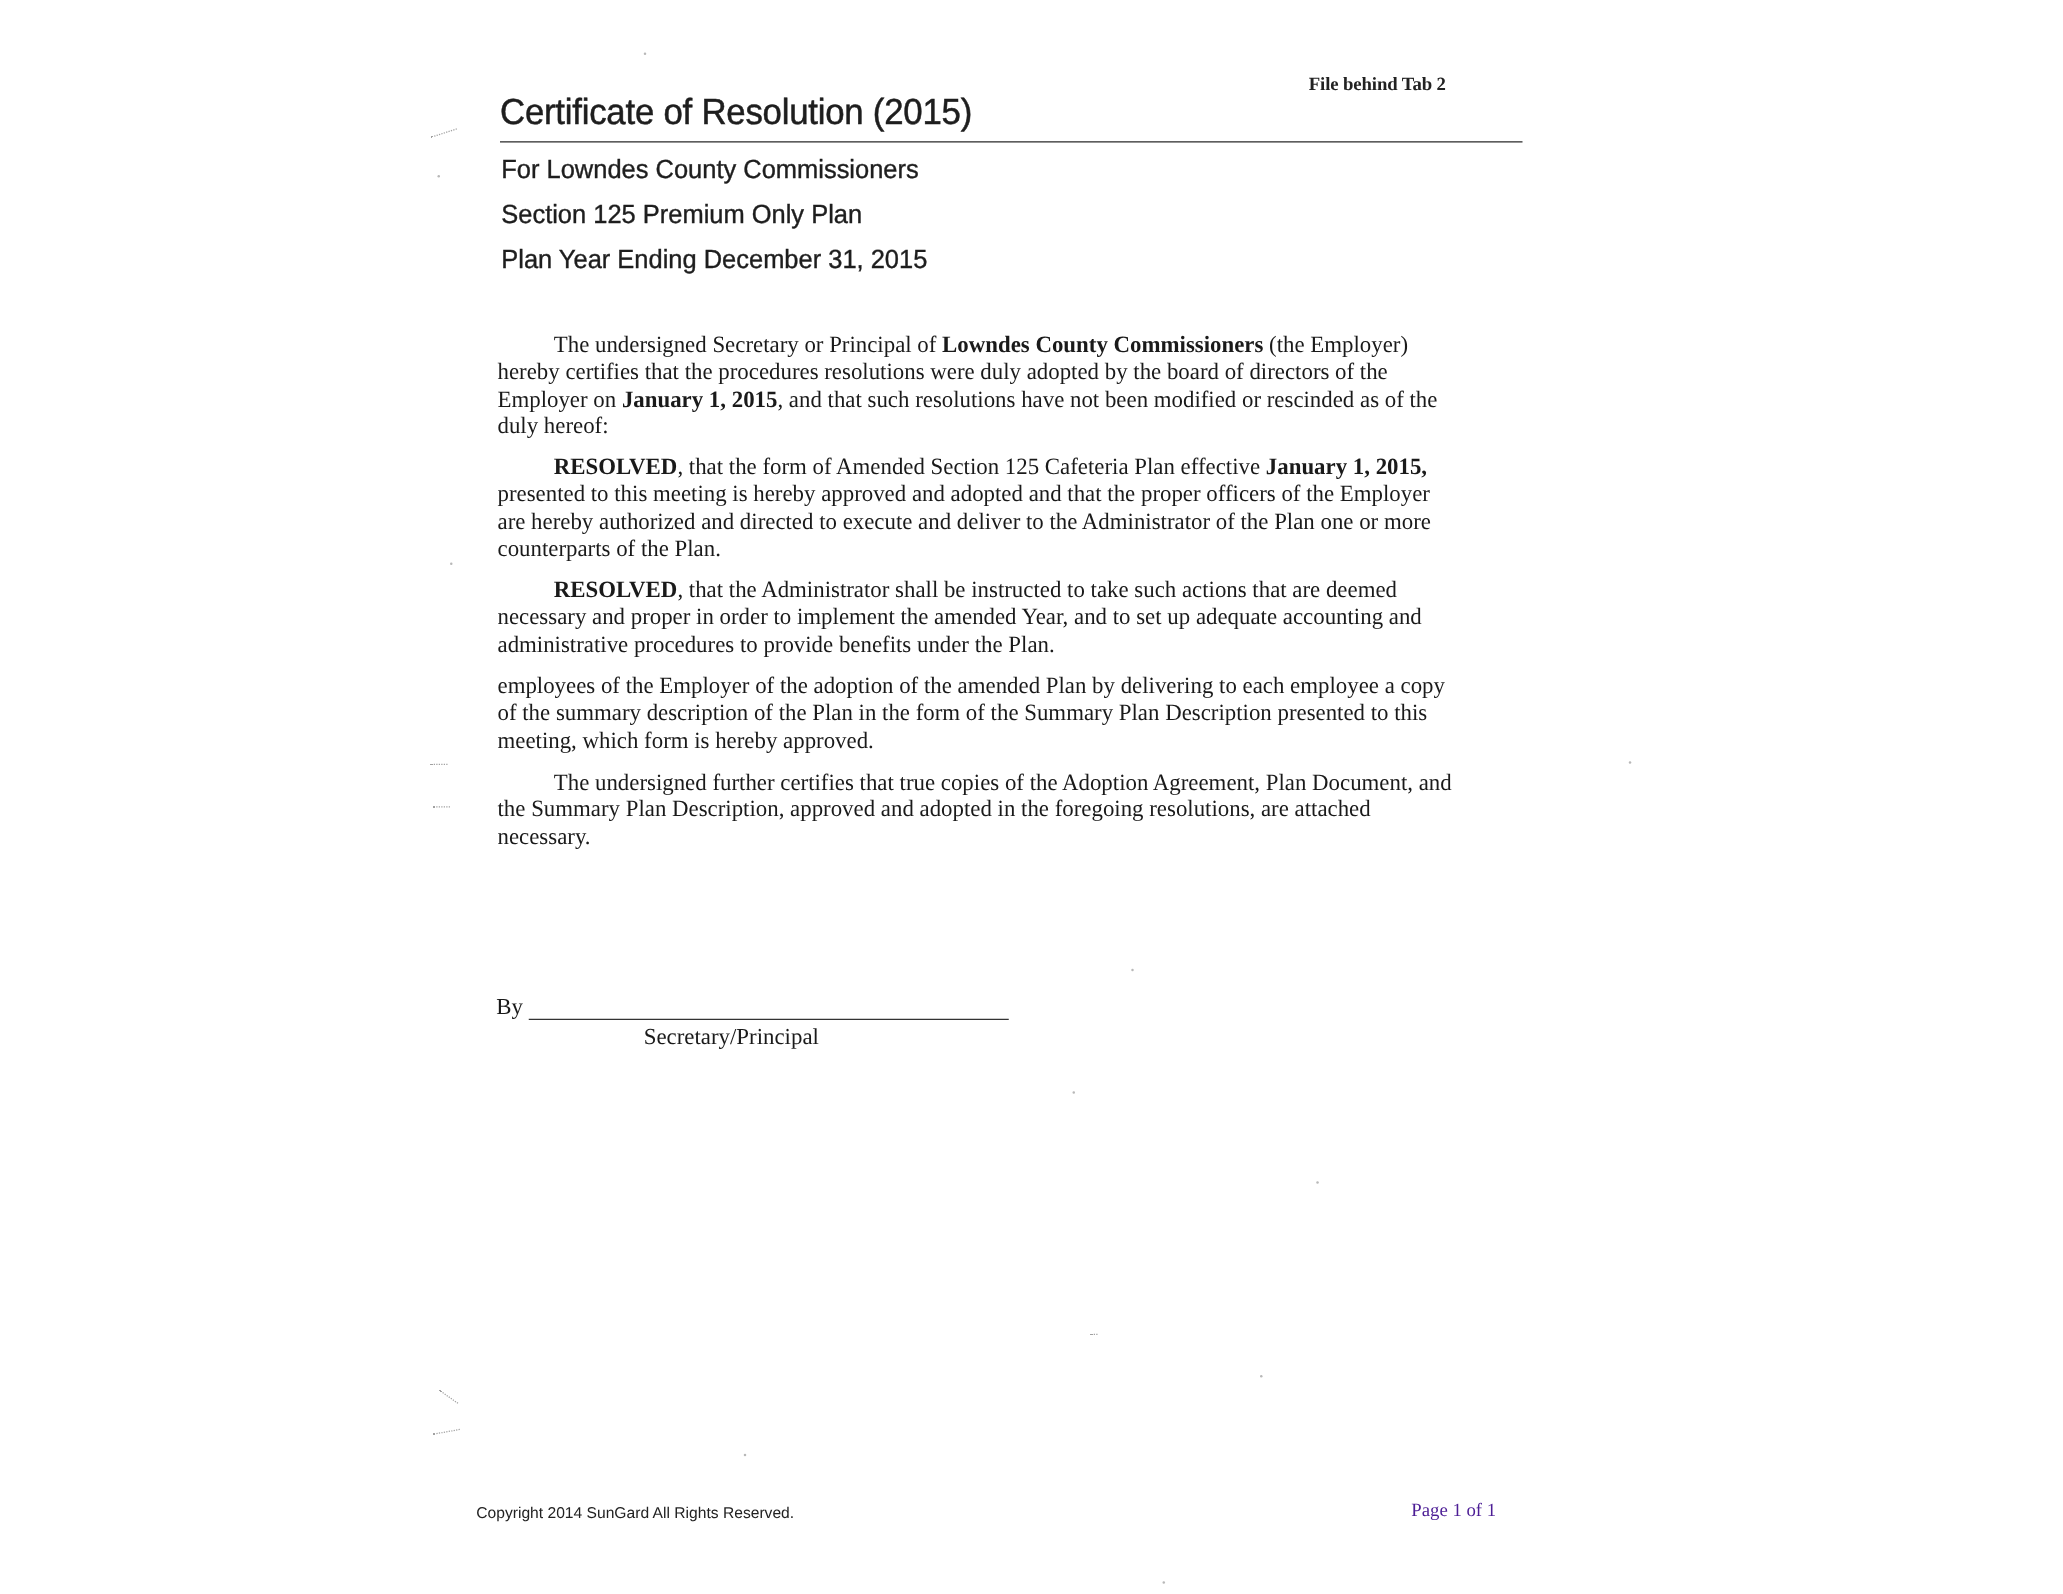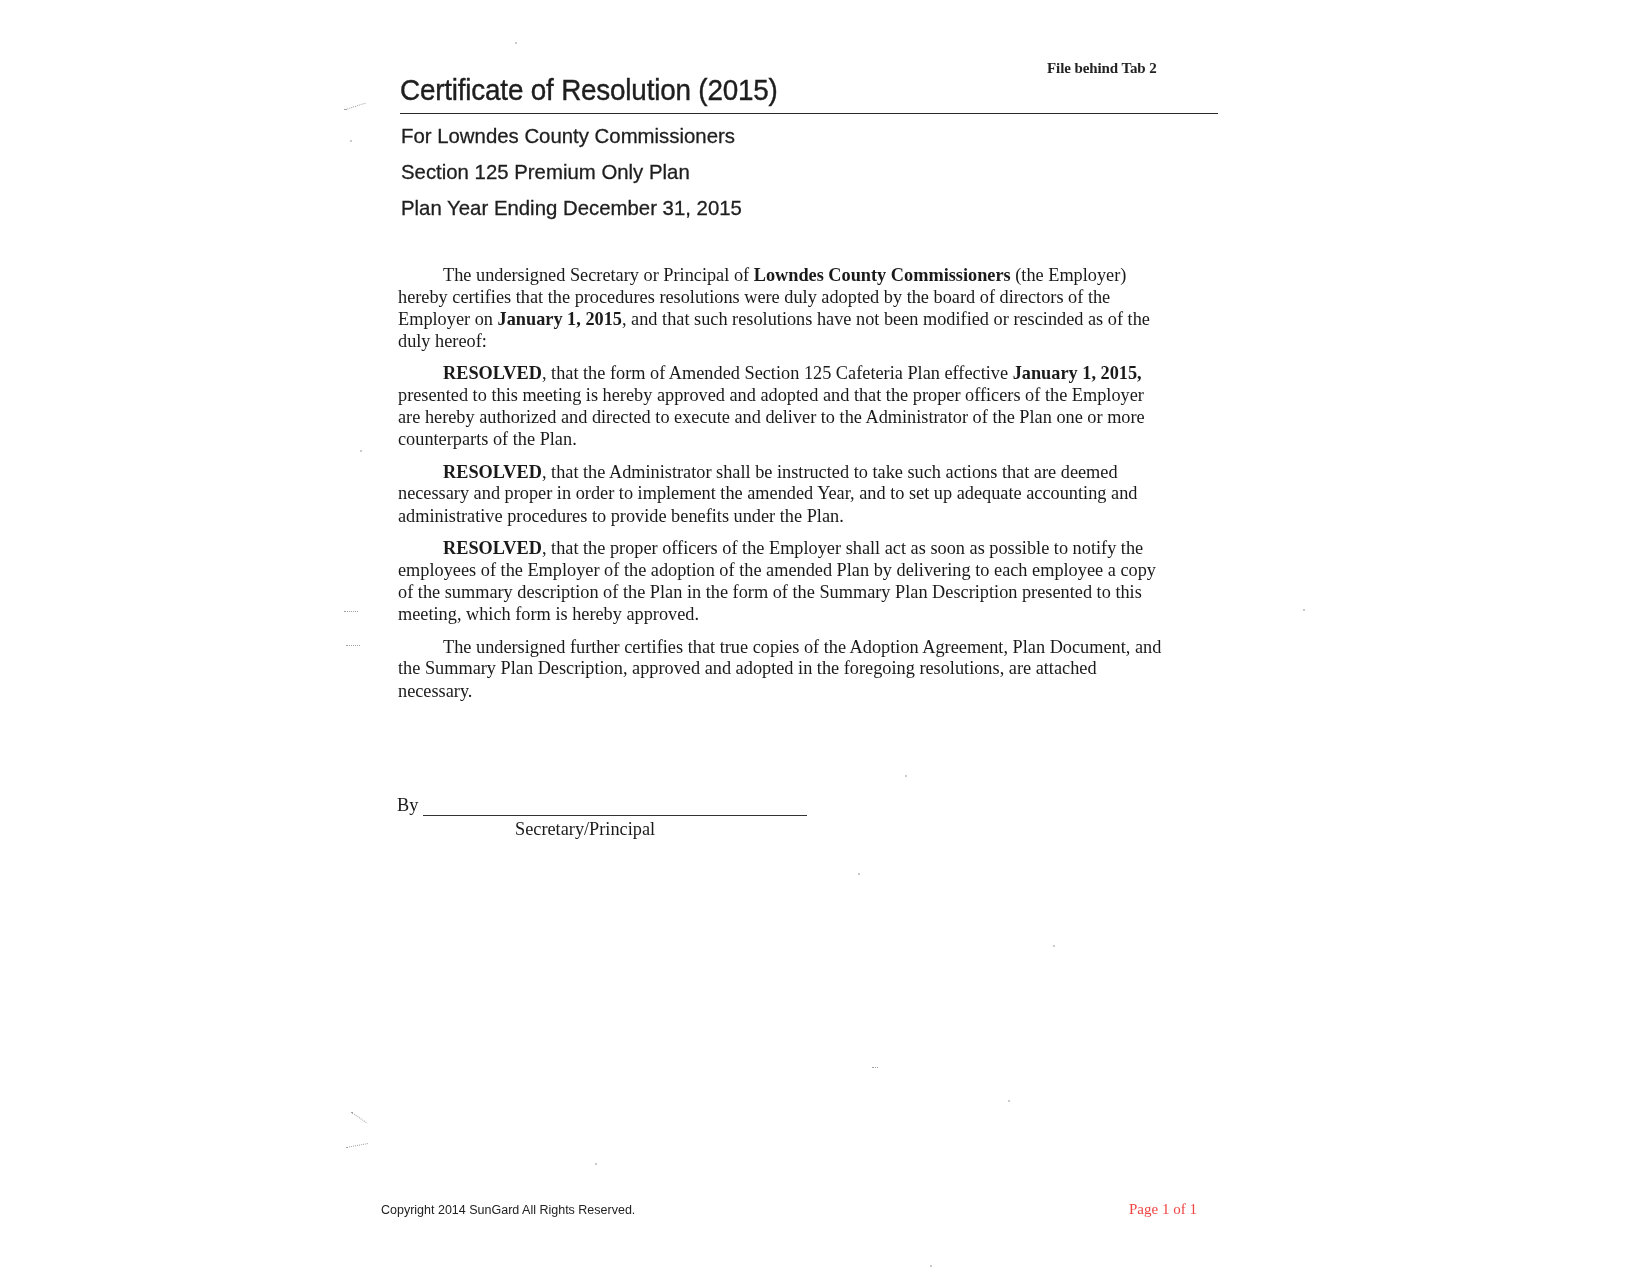--- a/index.html
+++ b/index.html
@@ -131,21 +131,21 @@
       color: #222;
       white-space: nowrap;
       text-align: center;
     }
     .footer-page {
       position: absolute;
       left: 1129px;
       top: 1201px;
       font-family: "Liberation Serif", serif;
       font-size: 15px;
-      color: #ef4444;
+      color: #4c1d95;
       white-space: nowrap;
       text-align: center;
     }
     
     .speck {
       position: absolute;
       background: #9a9a9a;
       border-radius: 50%;
       opacity: 0.7;
     }
@@ -181,21 +181,20 @@
         <span class="line">presented to this meeting is hereby approved and adopted and that the proper officers of the Employer</span>
         <span class="line">are hereby authorized and directed to execute and deliver to the Administrator of the Plan one or more</span>
         <span class="line">counterparts of the Plan.</span>
       </p>
     <p class="lines">
         <span class="line first"><b>RESOLVED</b>, that the Administrator shall be instructed to take such actions that are deemed</span>
         <span class="line">necessary and proper in order to implement the amended Year, and to set up adequate accounting and</span>
         <span class="line">administrative procedures to provide benefits under the Plan.</span>
       </p>
     <p class="lines">
-        <span class="line first"><b>RESOLVED</b>, that the proper officers of the Employer shall act as soon as possible to notify the</span>
         <span class="line">employees of the Employer of the adoption of the amended Plan by delivering to each employee a copy</span>
         <span class="line">of the summary description of the Plan in the form of the Summary Plan Description presented to this</span>
         <span class="line">meeting, which form is hereby approved.</span>
       </p>
     <p class="lines">
         <span class="line first">The undersigned further certifies that true copies of the Adoption Agreement, Plan Document, and</span>
         <span class="line">the Summary Plan Description, approved and adopted in the foregoing resolutions, are attached</span>
         <span class="line">necessary.</span>
       </p>
   </div>

